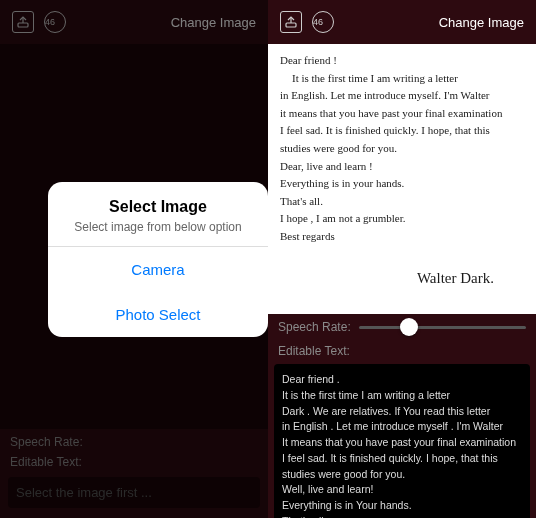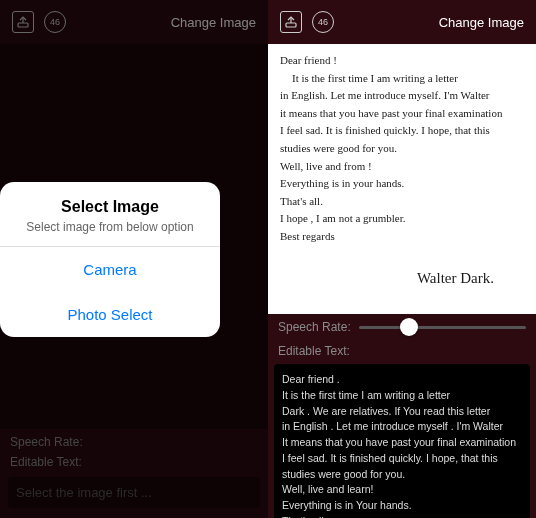--- a/index.html
+++ b/index.html
@@ -47,21 +47,21 @@
       justify-content: center;
     }
 
     .icon-circle {
       width: 22px;
       height: 22px;
       border: 1.5px solid #ccc;
       border-radius: 50%;
       display: flex;
       align-items: center;
-      justify-content: center;
+      justify-content: flex-start;
       font-size: 10px;
       color: #ccc;
     }
 
     .change-image-btn {
       color: #fff;
       font-size: 13px;
       background: none;
       border: none;
       cursor: pointer;
@@ -95,21 +95,21 @@
       font-size: 13px;
     }
 
     
     .modal-overlay {
       position: absolute;
       top: 0; left: 0; right: 0; bottom: 0;
       background: rgba(0,0,0,0.5);
       display: flex;
       align-items: center;
-      justify-content: flex-start;
+      justify-content: flex-end;
       z-index: 10;
     }
 
     .modal-box {
       background: #fff;
       border-radius: 14px;
       width: 220px;
       overflow: hidden;
       text-align: center;
     }
@@ -319,21 +319,21 @@
   </div>
 
   <div class="right-image-area">
     <div class="handwritten-text">
       <div>Dear friend !</div>
       <div style="margin-left:12px;">It is the first time I am writing a letter</div>
       <div>in English. Let me introduce myself. I'm Walter</div>
       <div>it means that you have past your final examination</div>
       <div>I feel sad. It is finished quickly. I hope, that this</div>
       <div>studies were good for you.</div>
-      <div>Well, live and from !</div>
+      <div>Dear, live and learn !</div>
       <div>Everything is in your hands.</div>
       <div>That's all.</div>
       <div>I hope , I am not a grumbler.</div>
       <div>Best regards</div>
       <div style="text-align:right; padding-right:30px; margin-top:20px; font-size:15px;">Walter Dark.</div>
     </div>
   </div>
 
   <div class="right-bottom">
 

